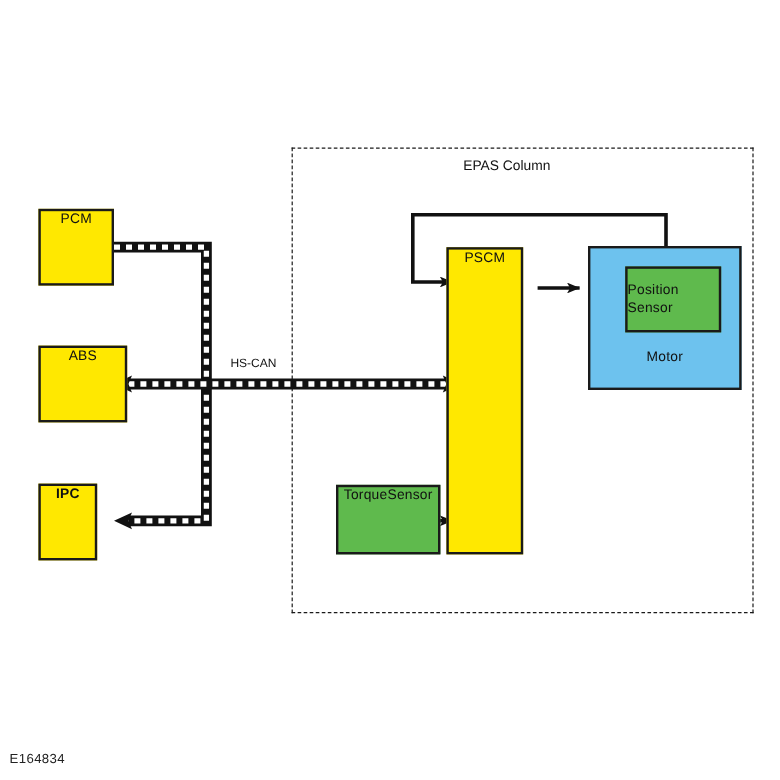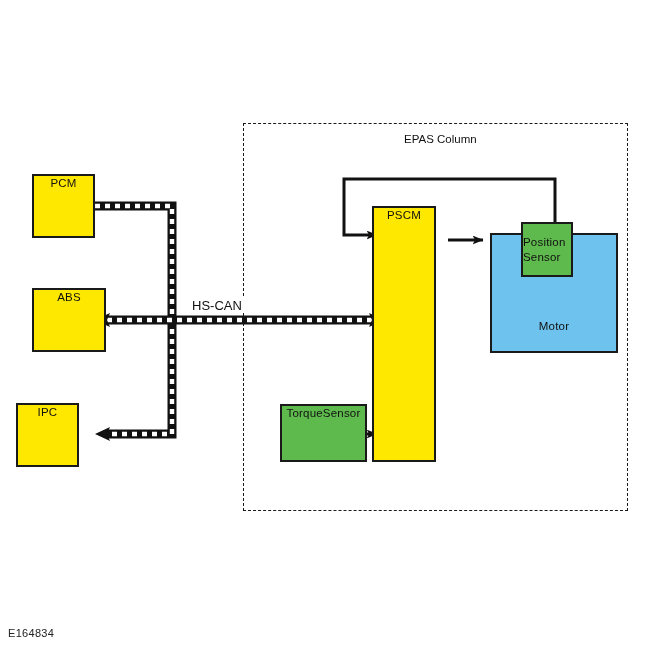--- a/index.html
+++ b/index.html
@@ -44,59 +44,58 @@
   .node-label { pointer-events: none; }
 
   
   #node-pscm .node-label { }
 
   
   #node-motor {
     align-items: flex-end;
     justify-content: center;
     padding-bottom: 18px;
-    margin-top: 28px;
   }
 
   .group-box {
     position: absolute;
     box-sizing: border-box;
     border: 1.5px dashed #1a1a1a;
     background: transparent;
   }
   .group-title {
     position: absolute;
     font-size: 11.5px;
     color: #111111;
     white-space: nowrap;
   }
   .free-label {
     position: absolute;
-    font-size: 13px;
+    font-size: 10px;
     color: #111111;
     white-space: nowrap;
     background: #ffffff;
     padding: 0 2px;
   }
   .corner-id {
     position: absolute;
     left: 8px;
     top: 627px;
     font-size: 11px;
     color: #222222;
     letter-spacing: 0.3px;
   }
 </style>
 </head>
 <body>
 
 <div id="canvas">
 
   <div class="group-box" id="group-epas" style="left:243px; top:123px; width:385px; height:388px;"></div>
-  <div class="group-title" style="left:404px; top:133px;">EPAS Column</div>
+  <div class="group-title" style="left:386px; top:133px;">EPAS Column</div>
 
   <svg class="layer" viewBox="0 0 650 650">
     <defs>
       <marker id="arrowBlack" markerWidth="11" markerHeight="9" refX="10.5" refY="4.5" orient="auto" markerUnits="userSpaceOnUse">
         <path d="M0,0 L11,4.5 L0,9 L2.6,4.5 Z" fill="#111111"></path>
       </marker>
       <marker id="arrowBlackL" markerWidth="11" markerHeight="9" refX="10.5" refY="4.5" orient="auto" markerUnits="userSpaceOnUse">
         <path d="M0,0 L11,4.5 L0,9 L2.6,4.5 Z" fill="#111111"></path>
       </marker>
     </defs>
@@ -130,37 +129,37 @@
   <div class="free-label" style="left:190px; top:298px;">HS-CAN</div>
 
   <div class="node yellow" id="node-pcm" style="left:32px; top:174px; width:63px; height:64px;">
     <span class="node-label">PCM</span>
   </div>
 
   <div class="node yellow" id="node-abs" style="left:32px; top:288px; width:74px; height:64px;">
     <span class="node-label">ABS</span>
   </div>
 
-  <div class="node yellow" id="node-ipc" style="left:16px; top:403px; width:63px; height:64px;">
+  <div class="node yellow" id="node-ipc" style="left:32px; top:403px; width:49px; height:64px;font-weight:bold;">
     <span class="node-label">IPC</span>
   </div>
 
   <div class="node yellow" id="node-pscm" style="left:372px; top:206px; width:64px; height:256px;">
     <span class="node-label">PSCM</span>
   </div>
 
   <div class="node green" id="node-torque-sensor" style="left:280px; top:404px; width:87px; height:58px; ">
     <span class="node-label">Torque</span>
     <span class="node-label">Sensor</span>
   </div>
 
   <div class="node blue" id="node-motor" style="left:490px; top:205px; width:128px; height:120px;">
     <span class="node-label">Motor</span>
   </div>
 
-  <div class="node green" id="node-position-sensor" style="left:521px; top:222px; width:52px; height:55px; flex-direction:column;">
+  <div class="node green" id="node-position-sensor" style="left:521px; top:222px; width:80px; height:55px; flex-direction:column;">
     <span class="node-label">Position</span>
     <span class="node-label">Sensor</span>
   </div>
 
   <div class="corner-id">E164834</div>
 
 </div>
 
 </body></html>

